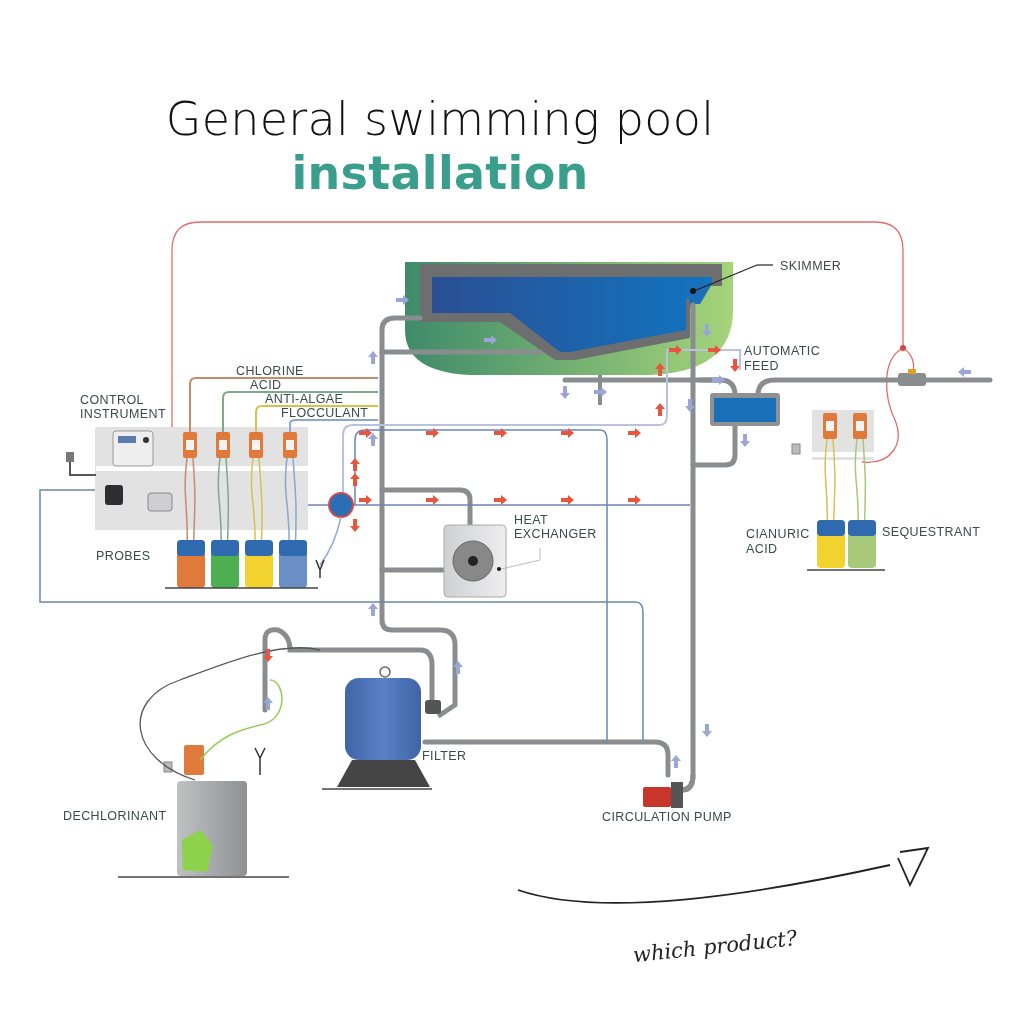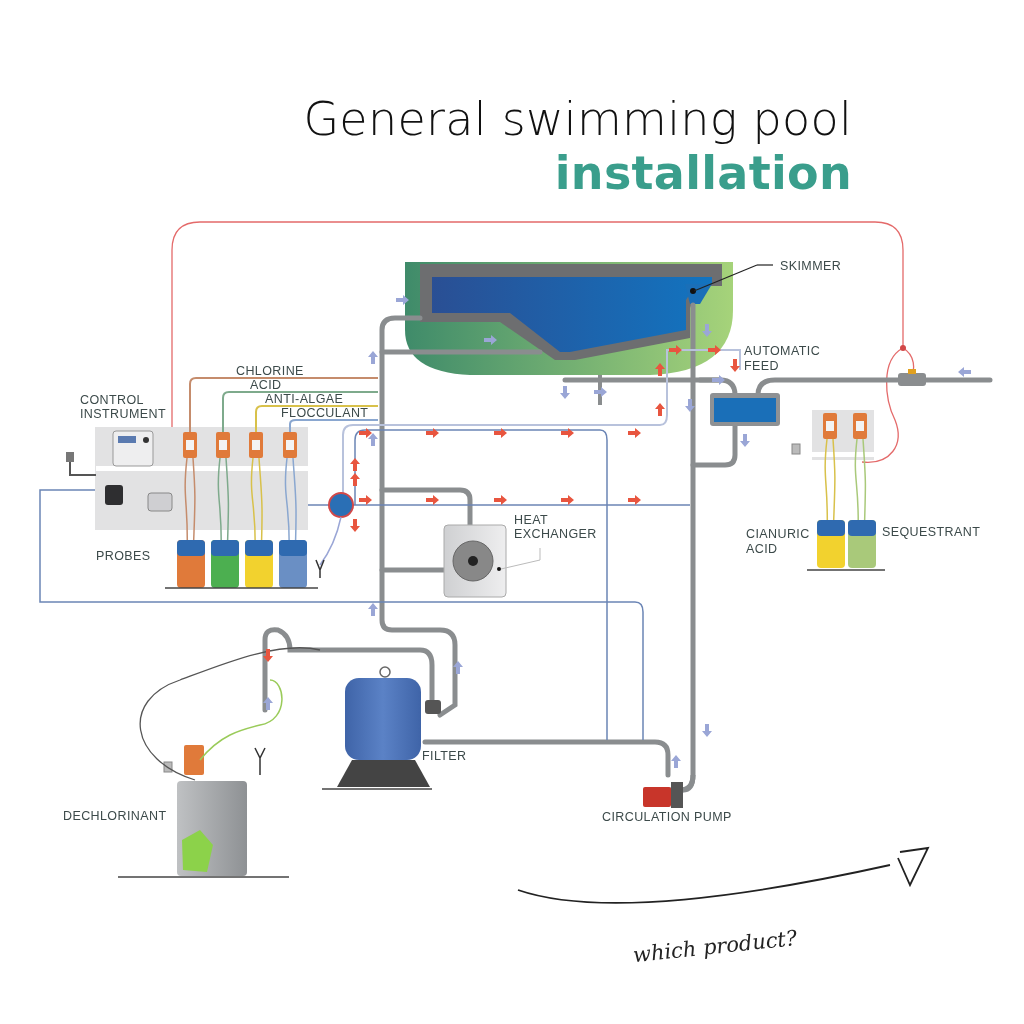--- a/index.html
+++ b/index.html
@@ -1,17 +1,17 @@
 <!DOCTYPE html>
 <html><head>
 <meta charset="utf-8">
 <style>
   html, body { margin: 0; padding: 0; background: #ffffff; }
   body { width: 1024px; height: 1024px; position: relative; overflow: hidden; font-family: "Liberation Sans", sans-serif; }
-  #title { position: absolute; left: 4px; top: 92px; width: 848px; text-align: right; font-size: 46px; color: #111; letter-spacing: 0.3px; font-family: "DejaVu Sans", sans-serif; font-weight: 300; }
+  #title { position: absolute; left: 16px; top: 92px; width: 848px; text-align: center; font-size: 46px; color: #111; letter-spacing: 0.3px; font-family: "DejaVu Sans", sans-serif; font-weight: 300; }
   #title .accent { color: #3a9e8c; font-weight: 600; }
   svg#diagram { position: absolute; left: 0; top: 0; }
   .lbl { font-family: "Liberation Sans", sans-serif; font-size: 12.5px; fill: #3c4a4a; letter-spacing: 0.4px; }
   .hand { font-family: "DejaVu Serif", serif; font-style: italic; font-size: 21px; fill: #222; }
 </style>
 </head>
 <body>
 
 <div id="title"><span>General swimming pool</span> <span class="accent">installation</span></div>
 

